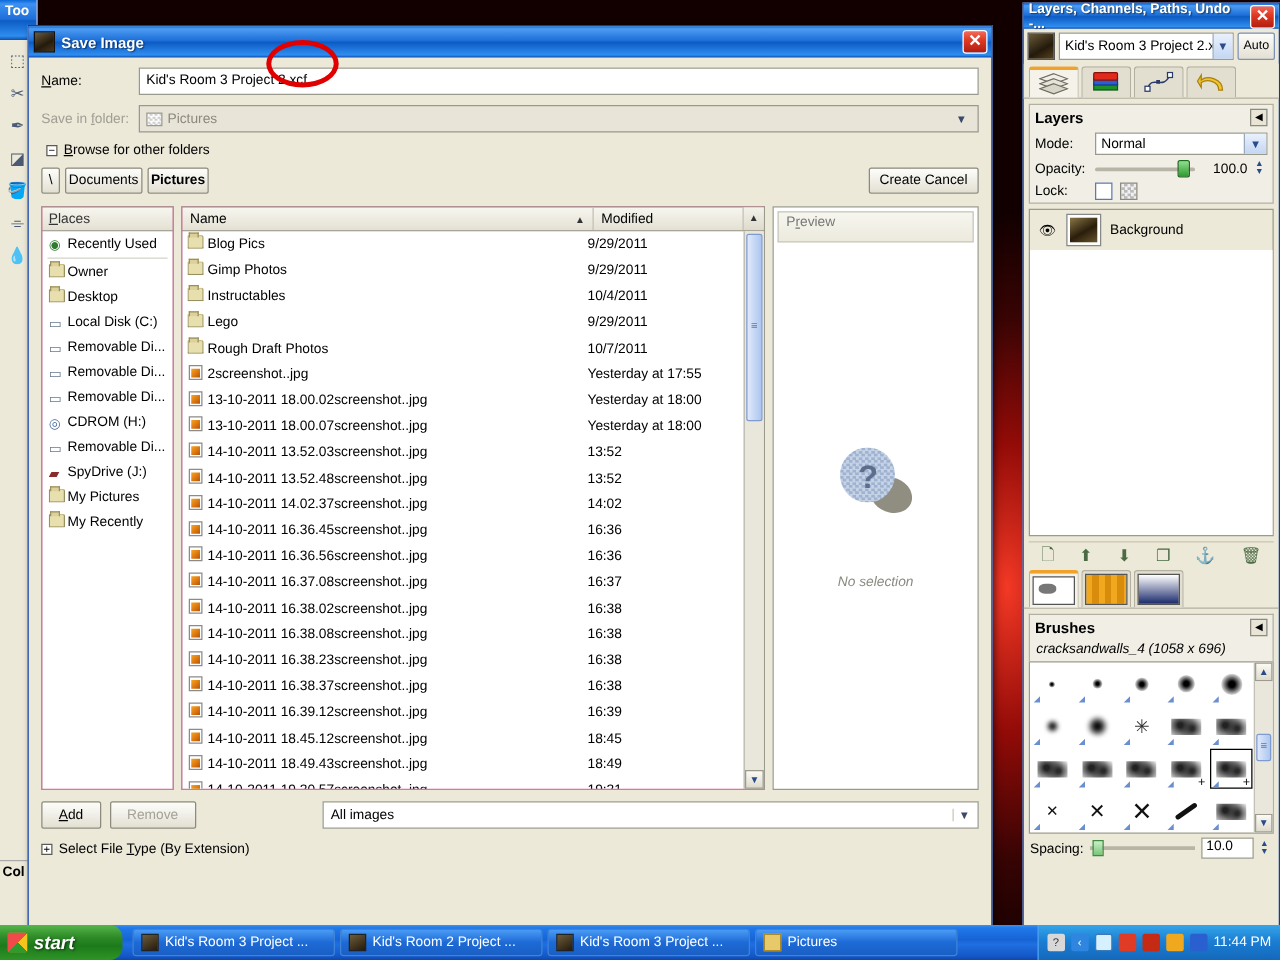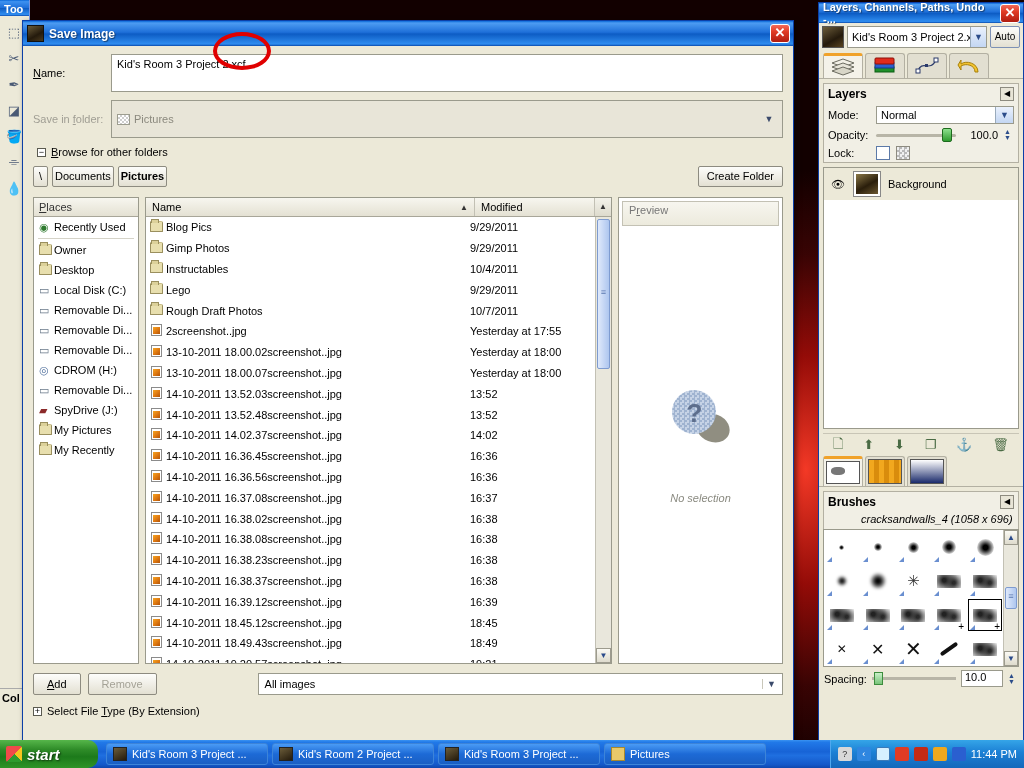--- a/index.html
+++ b/index.html
@@ -18,21 +18,21 @@
       radial-gradient(ellipse 90px 200px at 880px 300px, rgba(150,10,10,.5) 0%, rgba(20,0,0,.9) 70%),
       linear-gradient(180deg,#140000 0%, #2b0202 40%, #160000 100%);
   }
 
   
   #toolbox {
     position: absolute; left: 0; top: 0; width: 30px; height: 740px;
     background: #ece9d8; border-right: 1px solid #7a96df;
   }
   #toolbox .tb-title {
-    height: 16px; background: linear-gradient(180deg,#0a68d8 0%, #3d91f0 10%, #1e6fd9 48%, #0d5cc4 52%, #2f8df0 90%, #0d4db0 100%);
+    height: 32px; background: linear-gradient(180deg,#0a68d8 0%, #3d91f0 10%, #1e6fd9 48%, #0d5cc4 52%, #2f8df0 90%, #0d4db0 100%);
     color:#fff; font-weight:bold; font-size:11px; padding:3px 0 0 4px; overflow:hidden; white-space:nowrap;
   }
   #toolbox .tb-body { padding:4px 3px; }
   .tb-icon { width:22px; height:24px; margin-bottom:2px; display:flex; align-items:center; justify-content:center;
              font-size:13px; color:#4a5a75; }
   #toolbox .tb-col {
     position:absolute; bottom:36px; left:0; width:30px; border-top:1px solid #aaa; padding-top:3px;
     font-weight:bold; font-size:11px; color:#000; padding-left:2px; overflow:hidden; white-space:nowrap;
   }
 
@@ -63,21 +63,21 @@
   }
 
   .dlg-body { padding: 8px 10px 0 10px; height: 716px; position: relative; }
 
   .row { display: flex; align-items: center; margin-bottom: 8px; }
   .lbl { width: 78px; font-size: 11px; color: #000; }
   .lbl.dim { color: #a09e94; }
   .underl { text-decoration: underline; }
 
   .tfield {
-    flex: 1; height: 38px; background: #fff; border: 1px solid #9a9a8c;
+    flex: 1; height: 22px; background: #fff; border: 1px solid #9a9a8c;
     padding: 3px 5px; font-size: 11px; color: #000;
   }
   .tfield.disabled { background: #e8e5d8; color:#8b897e; display:flex; align-items:center; }
   .combo-arrow { width: 16px; text-align:center; color:#3b4a6b; font-size:9px; }
   .folderpill { display:inline-block; width:13px; height:11px; margin-right:4px;
      background: repeating-conic-gradient(#cfcfcf 0 25%, #fff 0 50%) 0 0/4px 4px; border:1px solid #9d9d8f;}
 
   .browse-row { font-size: 11px; margin: 2px 0 8px 4px; display:flex; align-items:center; }
   .expander {
     display:inline-block; width:9px; height:9px; border:1px solid #5a5a50; background:#fff;
@@ -340,21 +340,21 @@
 
     <div class="browse-row">
       <span class="expander">−</span>
       <span><span class="underl">B</span>rowse for other folders</span>
     </div>
 
     <div class="path-row">
       <div class="pathbtn root">\</div>
       <div class="pathbtn">Documents</div>
       <div class="pathbtn cur">Pictures</div>
-      <div class="createfolder">Create Folder</div>
+      <div class="createfolder">Create Cancel</div>
     </div>
 
     <div class="panes">
 
       <div class="pane places">
         <div class="pane-head"><span class="underl">P</span>laces</div>
         <div class="places-list" id="places-list">
             <div class="place">
               <span class="ico" style="color: rgb(47, 122, 47);">◉</span>
               <span>Recently Used</span>
@@ -679,21 +679,21 @@
     <div class="btab">
         <div class="sw sw-grad"></div>
       </div>
   </div>
 
   <div class="panel" style="margin-bottom:0;border-bottom:none;">
     <div class="panel-head">
       <span class="panel-title">Brushes</span>
       <span class="panel-menu">◀</span>
     </div>
-    <div style="padding:1px 5px 4px 5px;font-style:italic;font-size:11px;margin-left:32px;">cracksandwalls_4 (1058 x 696)</div>
+    <div style="padding:1px 5px 4px 5px;font-style:italic;font-size:11px;">cracksandwalls_4 (1058 x 696)</div>
   </div>
 
   <div class="brushgrid">
     <div class="bg-cells" id="brush-cells">
         <div class="bcell">
           <span class="bdot" style="width:5px;height:5px;"></span>
           <span class="bcorner"></span>
         </div>
         <div class="bcell">
           <span class="bdot" style="width:8px;height:8px;"></span>

